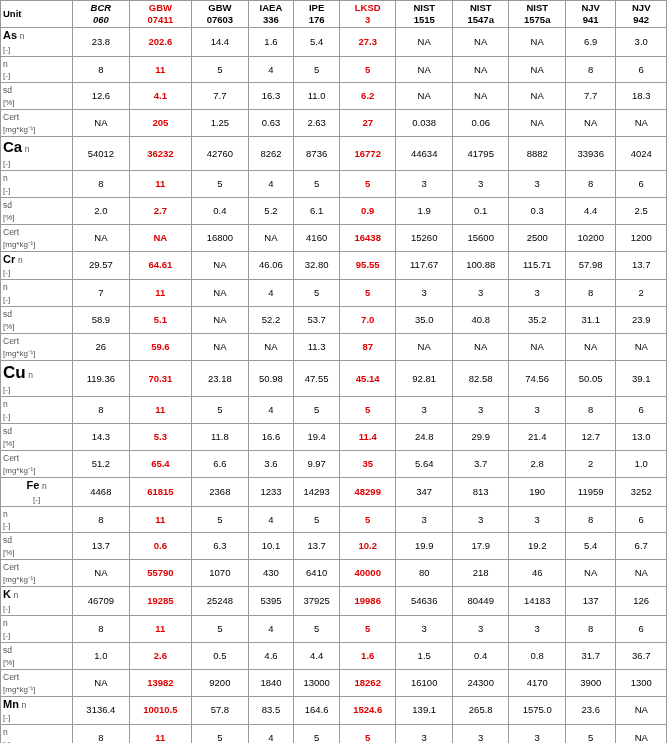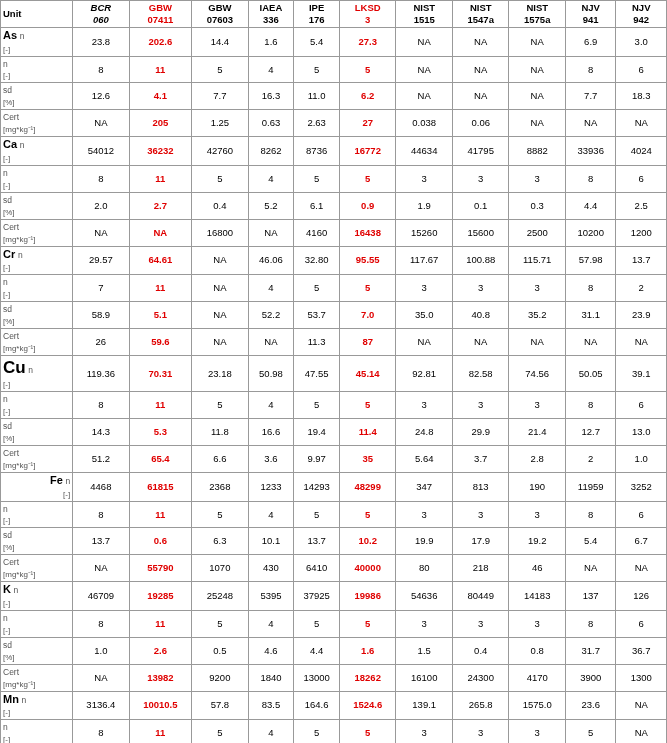--- a/index.html
+++ b/index.html
@@ -112,21 +112,21 @@
         <td><span>0.63</span></td>
         <td><span>2.63</span></td>
         <td><span class="red">27</span></td>
         <td><span>0.038</span></td>
         <td><span>0.06</span></td>
         <td><span>NA</span></td>
         <td><span>NA</span></td>
         <td><span>NA</span></td>
       </tr>
       <tr>
-        <td style="text-align: left; padding-left: 2px;"><span style="font-weight:bold;font-size:11px;">Ca</span> <span style="color:#555;font-size:8.5px;">n</span><br><span style="color:#555;font-size:8px;">[-]</span></td>
+        <td style="text-align: left; padding-left: 2px;"><span style="font-weight:bold;font-size:15px;">Ca</span> <span style="color:#555;font-size:8.5px;">n</span><br><span style="color:#555;font-size:8px;">[-]</span></td>
         <td><span>54012</span></td>
         <td><span class="red">36232</span></td>
         <td><span>42760</span></td>
         <td><span>8262</span></td>
         <td><span>8736</span></td>
         <td><span class="red">16772</span></td>
         <td><span>44634</span></td>
         <td><span>41795</span></td>
         <td><span>8882</span></td>
         <td><span>33936</span></td>
@@ -280,21 +280,21 @@
         <td><span>3.6</span></td>
         <td><span>9.97</span></td>
         <td><span class="red">35</span></td>
         <td><span>5.64</span></td>
         <td><span>3.7</span></td>
         <td><span>2.8</span></td>
         <td><span>2</span></td>
         <td><span>1.0</span></td>
       </tr>
       <tr>
-        <td style="text-align: right; padding-left: 2px;"><span style="font-weight:bold;font-size:11px;">Fe</span> <span style="color:#555;font-size:8.5px;">n</span><br><span style="color:#555;font-size:8px;">[-]</span></td>
+        <td style="text-align: center; padding-left: 2px;"><span style="font-weight:bold;font-size:11px;">Fe</span> <span style="color:#555;font-size:8.5px;">n</span><br><span style="color:#555;font-size:8px;">[-]</span></td>
         <td><span>4468</span></td>
         <td><span class="red">61815</span></td>
         <td><span>2368</span></td>
         <td><span>1233</span></td>
         <td><span>14293</span></td>
         <td><span class="red">48299</span></td>
         <td><span>347</span></td>
         <td><span>813</span></td>
         <td><span>190</span></td>
         <td><span>11959</span></td>

